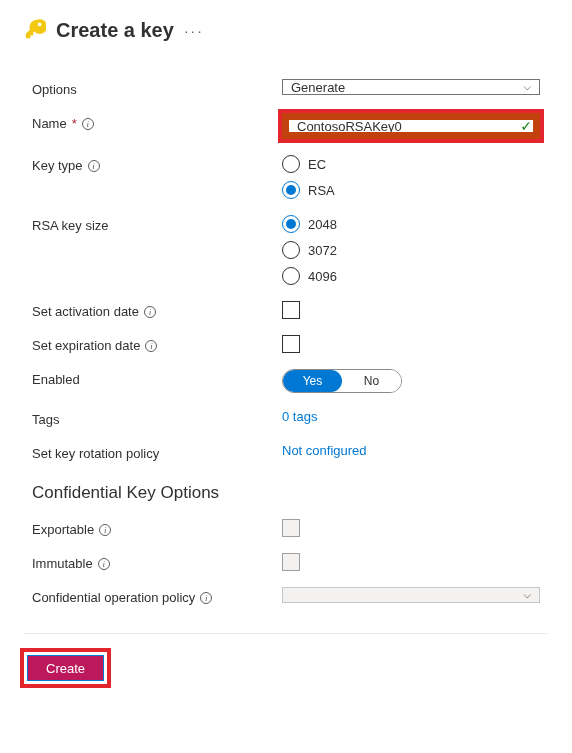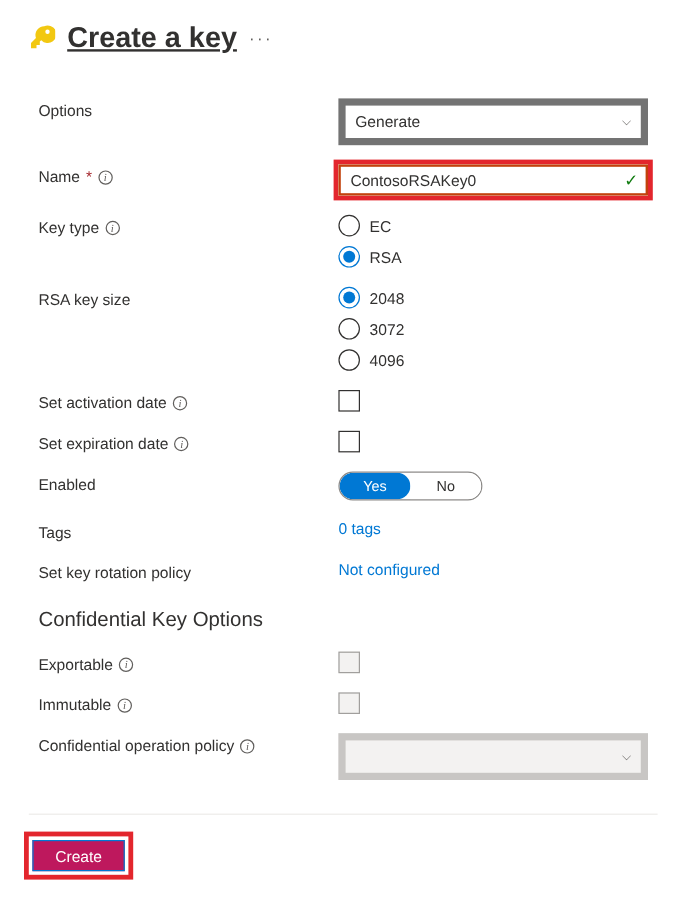--- a/index.html
+++ b/index.html
@@ -11,24 +11,23 @@
       width: 572px;
       padding: 18px 24px;
     }
     .header {
       display: flex;
       align-items: center;
       gap: 10px;
       margin-bottom: 36px;
     }
     .header h1 {
-      font-size: 24px;
+      font-size: 20px;
       font-weight: 600;
       color: #323130;
-      text-decoration: underline;
     }
     .key-icon-svg { width: 22px; height: 22px; }
     .ellipsis { color: #605e5c; font-size: 14px; letter-spacing: 2px; cursor: pointer; }
 
     .form { display: flex; flex-direction: column; gap: 16px; padding-left: 8px; padding-right: 8px; }
     .row { display: flex; align-items: flex-start; }
     .label-col {
       width: 250px;
       flex-shrink: 0;
       display: flex;
@@ -48,37 +47,37 @@
       font-size: 9px;
       color: #605e5c;
       cursor: pointer;
       font-style: italic;
       font-family: serif;
     }
     .field-col { flex: 1; position: relative; }
 
     .select {
       width: 100%;
-      height: 39px;
-      border: 6px solid #737373;
+      height: 16px;
+      border: 1px solid #737373;
       background: #fff;
       padding: 0 8px;
       font-size: 13px;
       display: flex;
       align-items: center;
       justify-content: space-between;
       cursor: pointer;
     }
     .select.disabled { background: #f3f2f1; border-color: #c8c6c4; color: #a19f9d; }
     .chevron-down { font-size: 10px; color: #605e5c; }
 
     .text-input {
       width: 100%;
       height: 26px;
-      border: 2px solid #c2410c;
+      border: 7px solid #c2410c;
       padding: 0 26px 0 8px;
       font-size: 13px;
       color: #323130;
       outline: none;
     }
     .highlight-box {
       border: 4px solid #e3262d;
       padding: 0;
       margin: -4px;
     }

